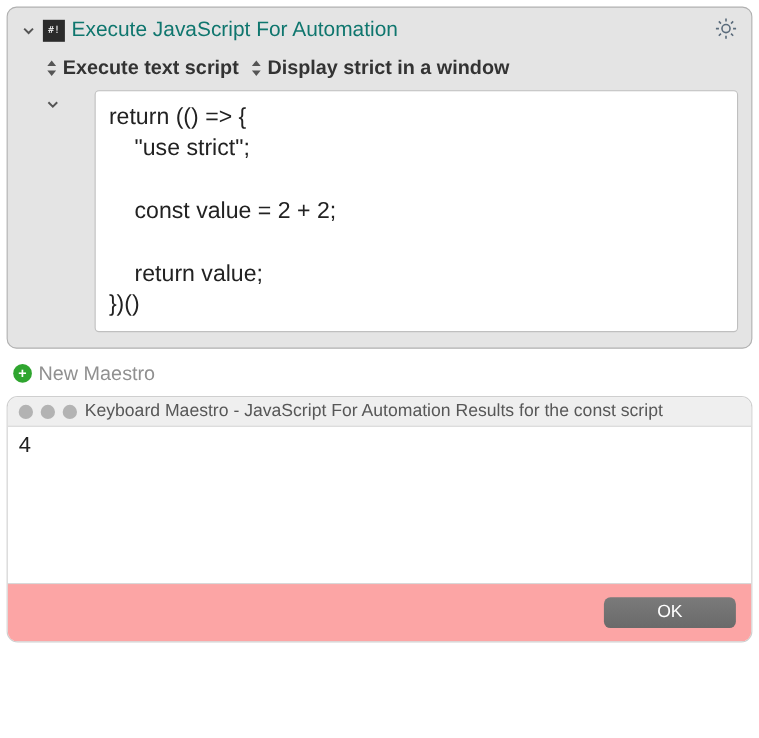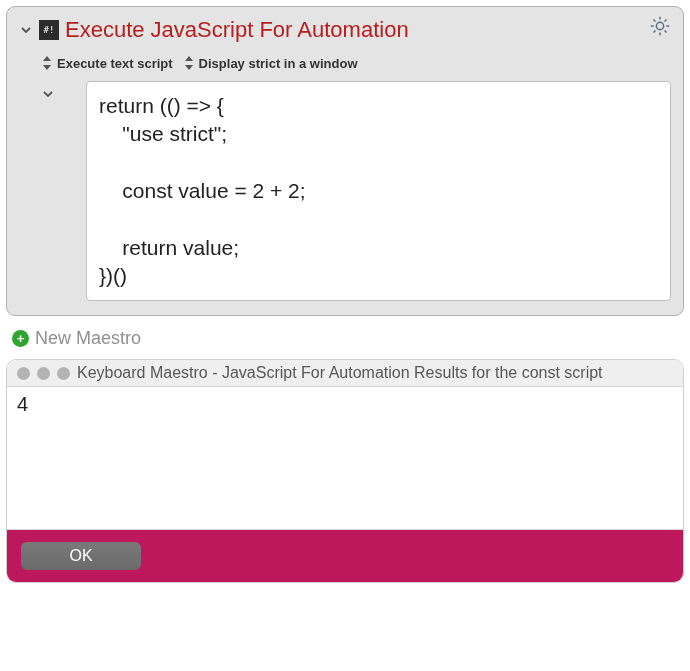--- a/index.html
+++ b/index.html
@@ -35,22 +35,22 @@
     width: 20px; height: 20px;
     background: #2b2b2b;
     display: inline-flex;
     align-items: center;
     justify-content: center;
     color: #fff;
     font-size: 9px;
     font-family: monospace;
   }
   .action-title {
-    font-size: 22px;
-    color: #b91c1c;
+    font-size: 19px;
+    color: #0f766e;
   }
   .gear {
     position: absolute;
     top: 8px;
     right: 12px;
     width: 22px; height: 22px;
     cursor: pointer;
   }
   .options-row {
     display: flex;
@@ -62,21 +62,21 @@
     width: 12px; height: 16px;
     display: inline-flex;
     align-items: center;
     justify-content: center;
   }
   .updown svg { width: 10px; height: 16px; }
   .opt {
     display: inline-flex;
     align-items: center;
     gap: 4px;
-    font-size: 13px;
+    font-size: 18px;
     font-weight: 600;
     color: #333;
     cursor: pointer;
   }
   .script-row {
     display: flex;
     align-items: flex-start;
     gap: 8px;
     margin-left: 22px;
   }
@@ -143,25 +143,25 @@
     white-space: nowrap;
     overflow: hidden;
   }
   .result-body {
     min-height: 142px;
     padding: 6px 10px;
     font-size: 20px;
     color: #222;
   }
   .result-footer {
-    background: #be185d;
+    background: #fca5a5;
     border-top: 1px solid #d8d8d8;
     padding: 12px 14px;
     display: flex;
-    justify-content: flex-start;
+    justify-content: flex-end;
   }
   .ok-btn {
     width: 120px;
     height: 28px;
     border-radius: 6px;
     border: none;
     background: linear-gradient(#7a7a7a, #6a6a6a);
     color: #fff;
     font-size: 16px;
     cursor: pointer;

